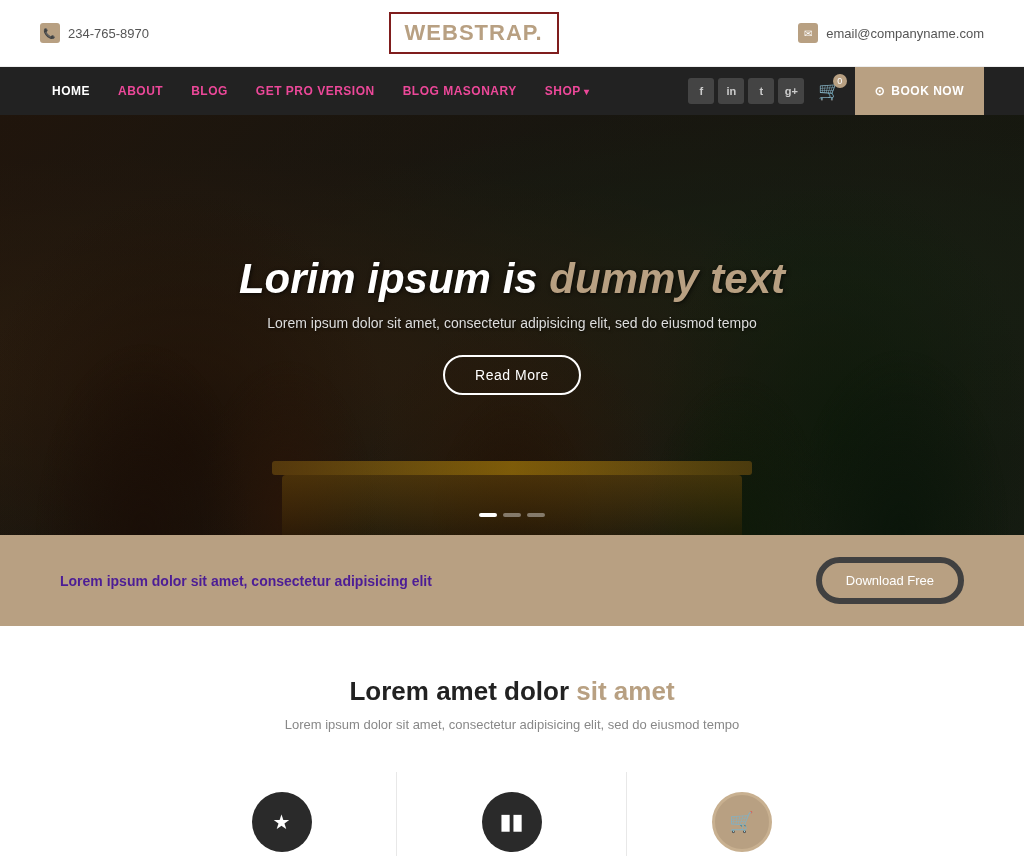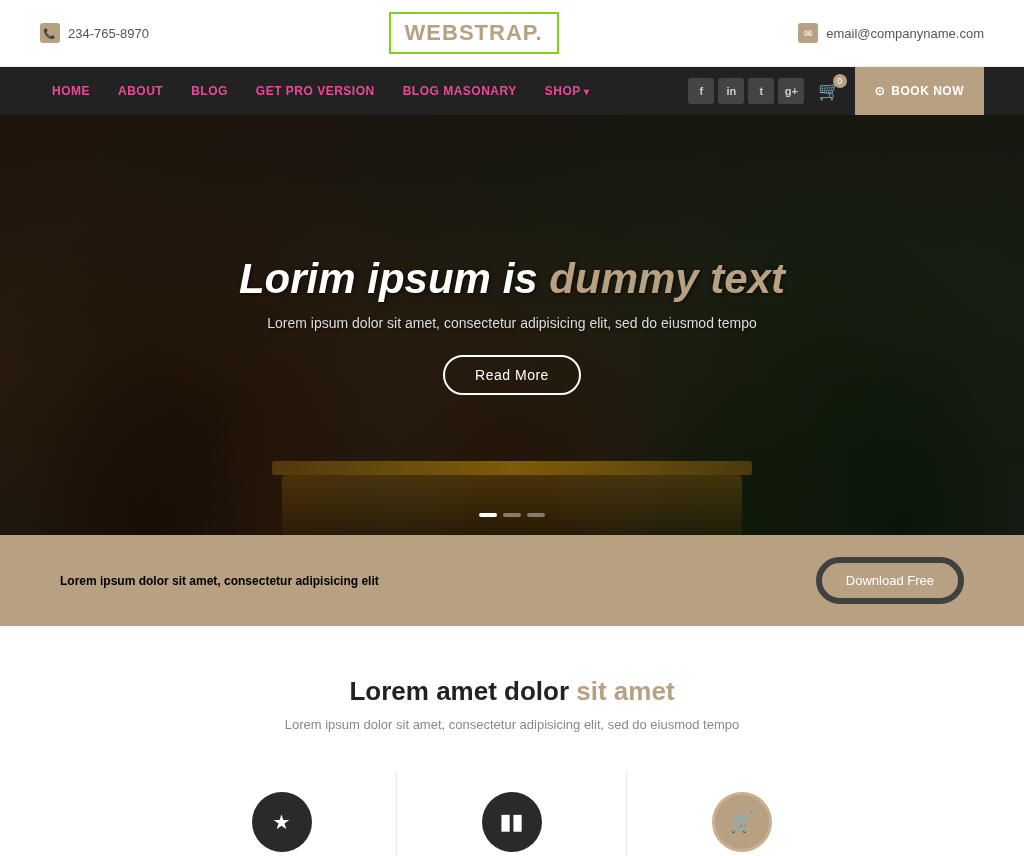--- a/index.html
+++ b/index.html
@@ -23,21 +23,21 @@
     }
     .phone-icon, .email-icon {
       width: 20px; height: 20px;
       border-radius: 3px;
       display: flex; align-items: center; justify-content: center;
       background: #b8a082;
       color: white;
       font-size: 10px;
     }
     .logo-container {
-      border: 2px solid #84cc16;
+      border: 2px solid #7f1d1d;
       padding: 6px 14px;
       text-align: center;
     }
     .logo-text {
       font-size: 22px;
       font-weight: 900;
       letter-spacing: 1px;
       color: #222;
     }
     .logo-text span {
@@ -62,21 +62,21 @@
     .nav-link {
       color: #ec4899;
       font-size: 12px;
       font-weight: 600;
       text-decoration: none;
       padding: 14px 12px;
       cursor: pointer;
       text-transform: uppercase;
       letter-spacing: 0.5px;
     }
-    .nav-link.active { color: #ec4899; }
+    .nav-link.active { color: #ffffff; }
     .nav-link.has-arrow::after { content: ' ▾'; font-size: 10px; }
 
     .social-icons {
       display: flex;
       gap: 4px;
       align-items: center;
       margin-left: 10px;
     }
     .social-icon {
       width: 26px; height: 26px;
@@ -214,22 +214,22 @@
 
     
     .download-banner {
       background: #b8a082;
       display: flex;
       align-items: center;
       justify-content: space-between;
       padding: 22px 60px;
     }
     .download-text {
-      color: #000000;
-      font-size: 12px;
+      color: #4c1d95;
+      font-size: 14px;
       font-weight: 600;
     }
     .download-btn {
       border: 6px solid #404040;
       background: transparent;
       color: #fff;
       padding: 10px 24px;
       font-size: 13px;
       border-radius: 30px;
       cursor: pointer;

